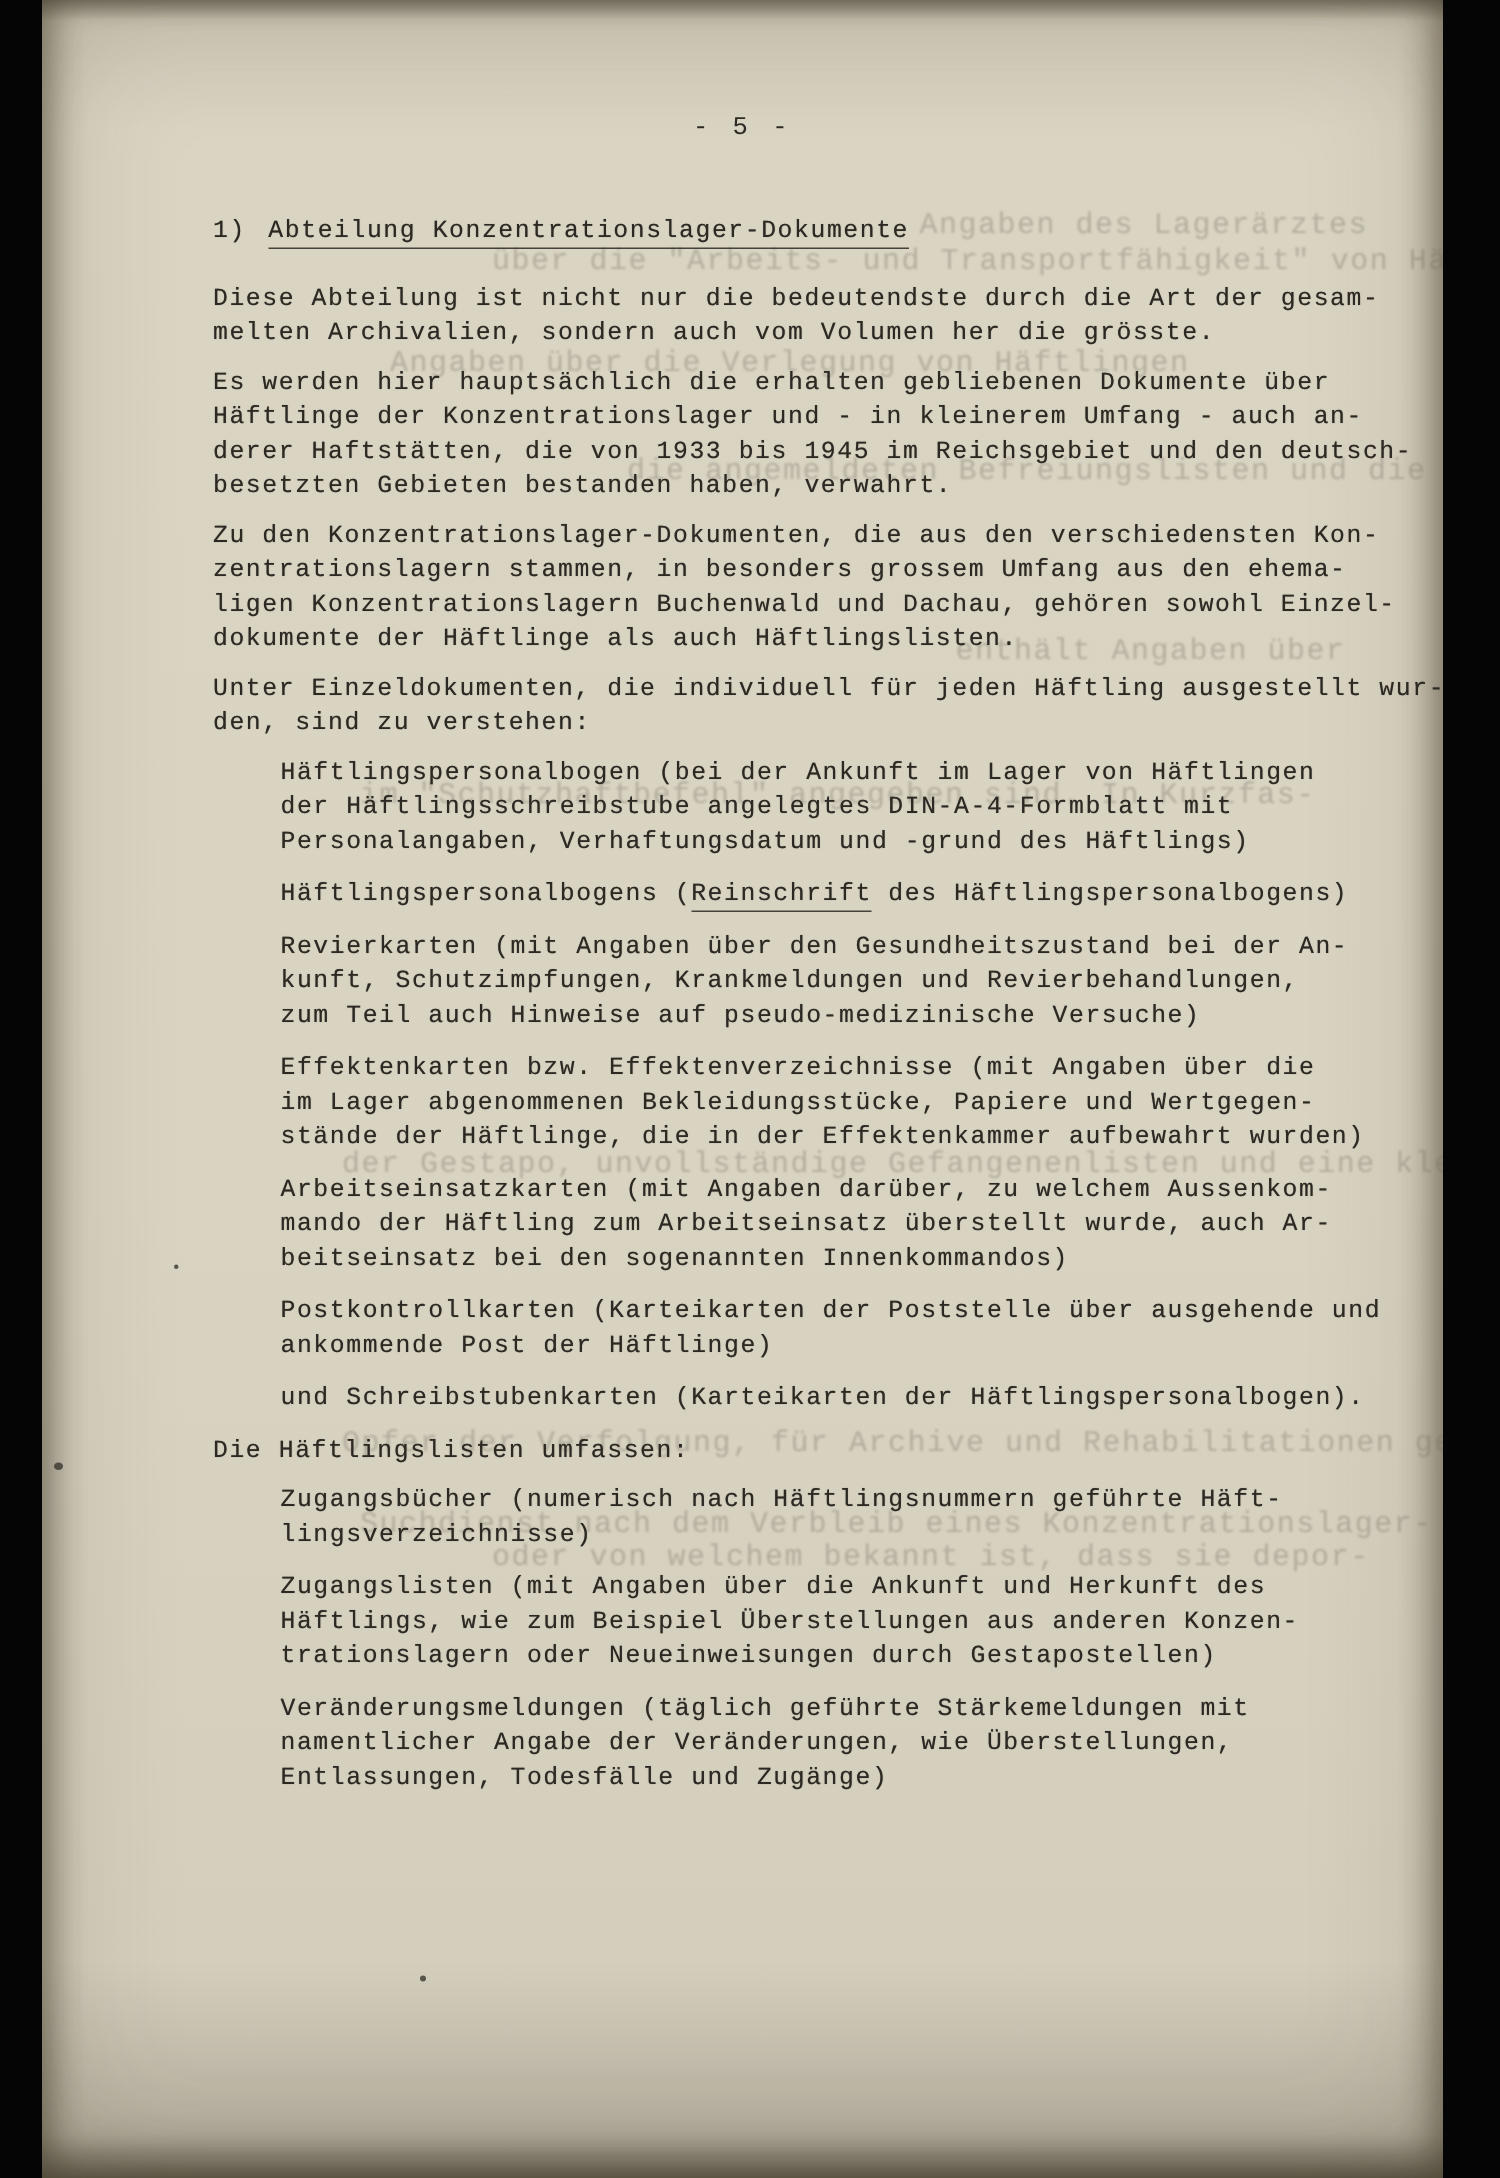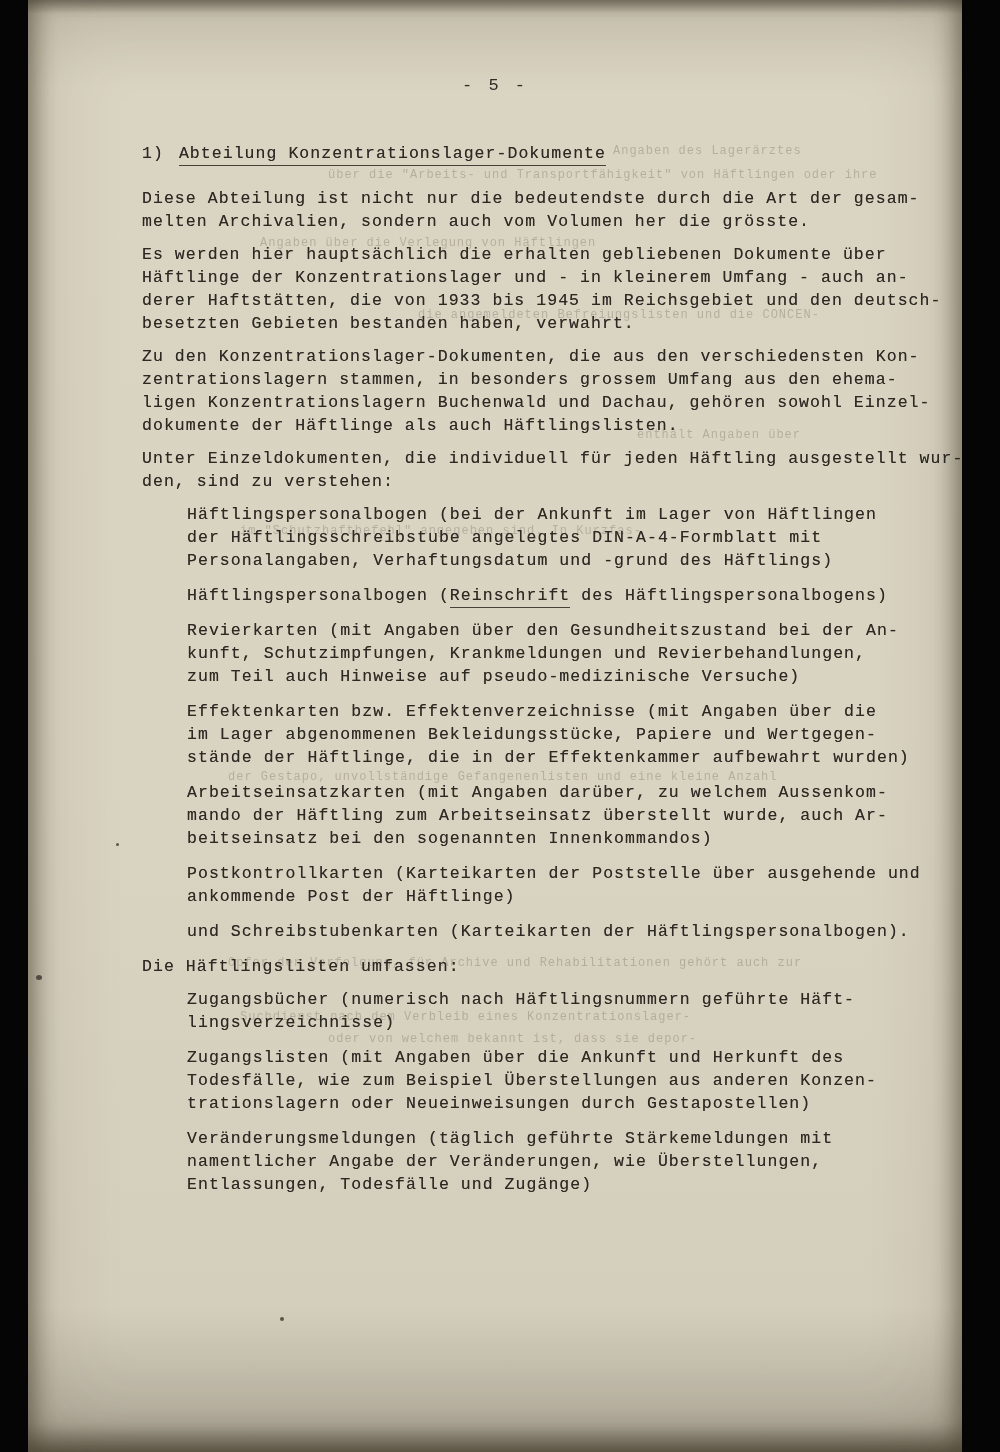--- a/index.html
+++ b/index.html
@@ -42,21 +42,21 @@
   }
   .heading { margin: 0 0 22px 0; font-size: 16.5px; font-weight: normal; white-space: pre; }
   .heading-prefix { margin-right: 15px; }
   .u { border-bottom: 1.5px solid rgba(44,40,34,0.85); padding-bottom: 2px; }
   .para { margin: 0 0 10px 0; white-space: pre; }
   .item { margin: 0 0 12px 0; padding-left: 45px; white-space: pre; }
   .ghost-layer { position: absolute; inset: 0; z-index: 1; pointer-events: none; }
   .ghost {
     position: absolute; white-space: pre;
     color: #6e685a; opacity: 0.34; filter: blur(0.55px);
-    font-size: 12px; letter-spacing: 1px; line-height: 22px;
+    font-size: 20px; letter-spacing: 1px; line-height: 22px;
   }
   .speck { position: absolute; background: #3a362e; border-radius: 50%; z-index: 2; opacity: 0.8; }
 </style>
 </head>
 <body>
 
 <div class="scan">
   <div class="black-bar left"></div>
   <div class="black-bar right"></div>
 
@@ -96,41 +96,41 @@
 zentrationslagern stammen, in besonders grossem Umfang aus den ehema-
 ligen Konzentrationslagern Buchenwald und Dachau, gehören sowohl Einzel-
 dokumente der Häftlinge als auch Häftlingslisten.</p>
       <p class="para">Unter Einzeldokumenten, die individuell für jeden Häftling ausgestellt wur-
 den, sind zu verstehen:</p>
 
       <p class="item">Häftlingspersonalbogen (bei der Ankunft im Lager von Häftlingen
 der Häftlingsschreibstube angelegtes DIN-A-4-Formblatt mit
 Personalangaben, Verhaftungsdatum und -grund des Häftlings)</p>
 
-      <p class="item"><span>Häftlingspersonalbogen (</span><span class="u">Reinschrift</span><span> des Häftlingspersonalbogens)</span></p>
+      <p class="item"><span>Häftlingspersonalbogens (</span><span class="u">Reinschrift</span><span> des Häftlingspersonalbogens)</span></p>
 
       <p class="item">Revierkarten (mit Angaben über den Gesundheitszustand bei der An-
 kunft, Schutzimpfungen, Krankmeldungen und Revierbehandlungen,
 zum Teil auch Hinweise auf pseudo-medizinische Versuche)</p>
       <p class="item">Effektenkarten bzw. Effektenverzeichnisse (mit Angaben über die
 im Lager abgenommenen Bekleidungsstücke, Papiere und Wertgegen-
 stände der Häftlinge, die in der Effektenkammer aufbewahrt wurden)</p>
       <p class="item">Arbeitseinsatzkarten (mit Angaben darüber, zu welchem Aussenkom-
 mando der Häftling zum Arbeitseinsatz überstellt wurde, auch Ar-
 beitseinsatz bei den sogenannten Innenkommandos)</p>
       <p class="item">Postkontrollkarten (Karteikarten der Poststelle über ausgehende und
 ankommende Post der Häftlinge)</p>
       <p class="item">und Schreibstubenkarten (Karteikarten der Häftlingspersonalbogen).</p>
 
       <p class="para">Die Häftlingslisten umfassen:</p>
 
       <p class="item">Zugangsbücher (numerisch nach Häftlingsnummern geführte Häft-
 lingsverzeichnisse)</p>
       <p class="item">Zugangslisten (mit Angaben über die Ankunft und Herkunft des
-Todesfälle, wie zum Beispiel Überstellungen aus anderen Konzen-
+Häftlings, wie zum Beispiel Überstellungen aus anderen Konzen-
 trationslagern oder Neueinweisungen durch Gestapostellen)</p>
       <p class="item">Veränderungsmeldungen (täglich geführte Stärkemeldungen mit
 namentlicher Angabe der Veränderungen, wie Überstellungen,
 Entlassungen, Todesfälle und Zugänge)</p>
 
     </div>
   </div>
 </div>
 
 </body></html>

